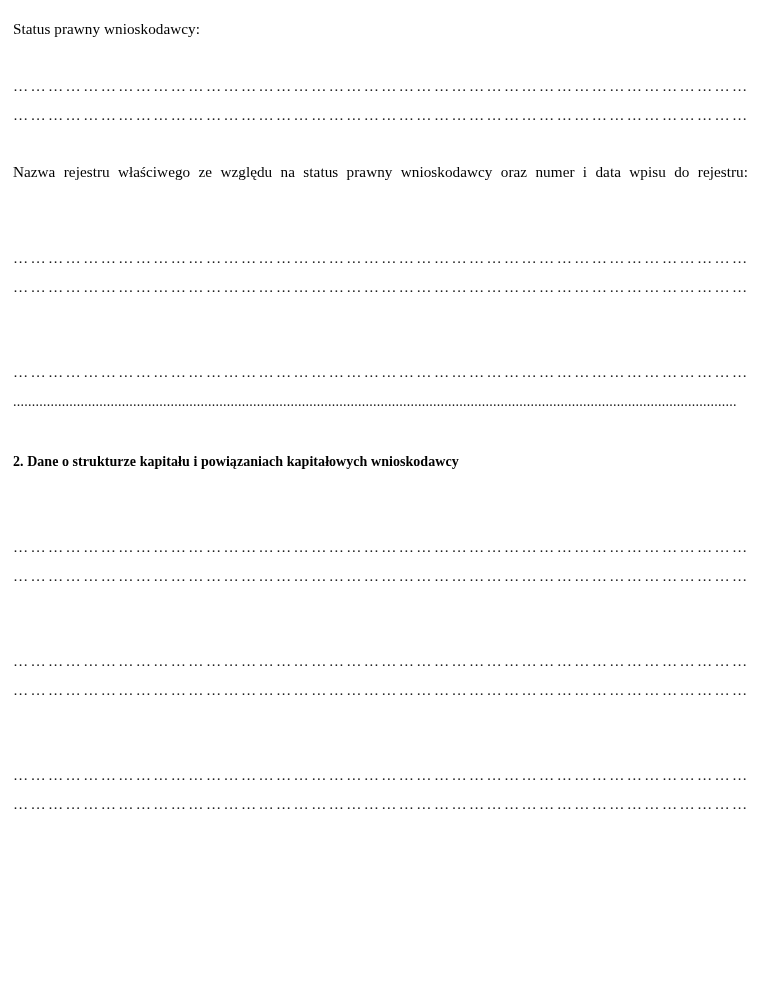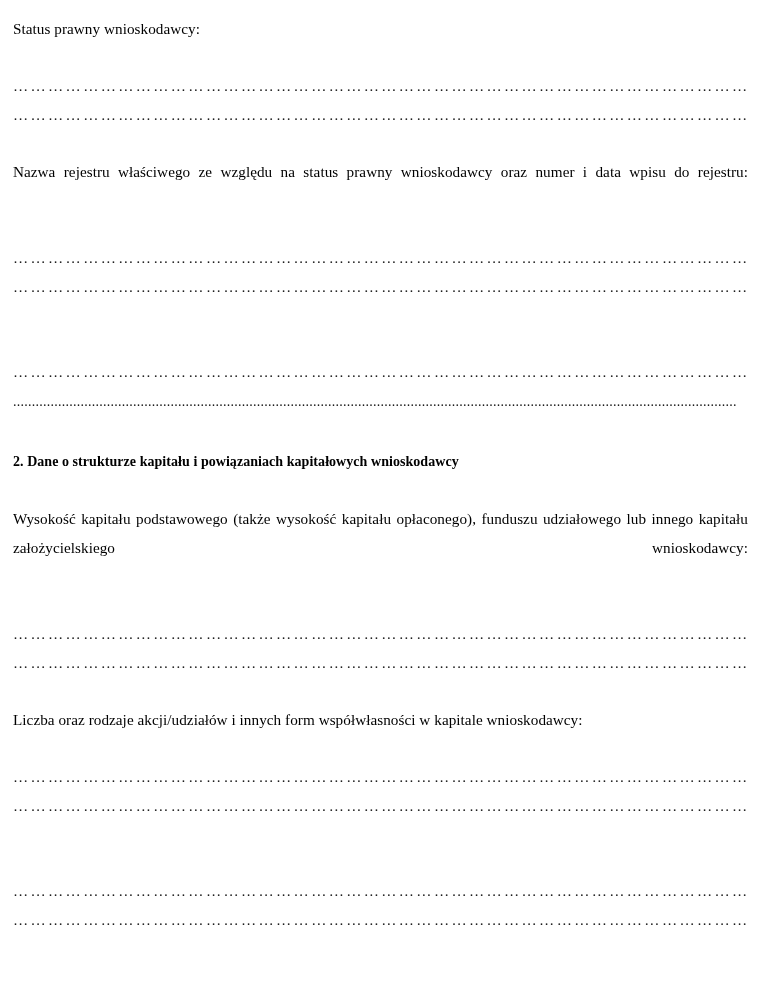--- a/index.html
+++ b/index.html
@@ -118,34 +118,32 @@
   <div class="rule fine">
     <span class="dots">.................................................................................................................................................................................................</span>
   </div>
 
   <div class="gap-lg"></div>
 
   <p class="heading">2. Dane o strukturze kapitału i powiązaniach kapitałowych wnioskodawcy</p>
 
   <div class="gap-md"></div>
 
-  <p class="para multiline">Wysokość kapitału podstawowego (także wysokość kapitału opłaconego), funduszu udziałowego lub innego kapitału założycielskiego wnioskodawcy:</p>
 
   <div class="gap-md"></div>
 
   <div class="rule">
     <span class="dots">…………………………………………………………………………………………………………………………</span>
   </div>
   <div class="rule">
     <span class="dots">…………………………………………………………………………………………………………………………</span>
   </div>
 
   <div class="gap-md"></div>
 
-  <p class="para">Liczba oraz rodzaje akcji/udziałów i innych form współwłasności w kapitale wnioskodawcy:</p>
 
   <div class="gap-md"></div>
 
   <div class="rule">
     <span class="dots">…………………………………………………………………………………………………………………………</span>
   </div>
   <div class="rule">
     <span class="dots">…………………………………………………………………………………………………………………………</span>
   </div>
 

